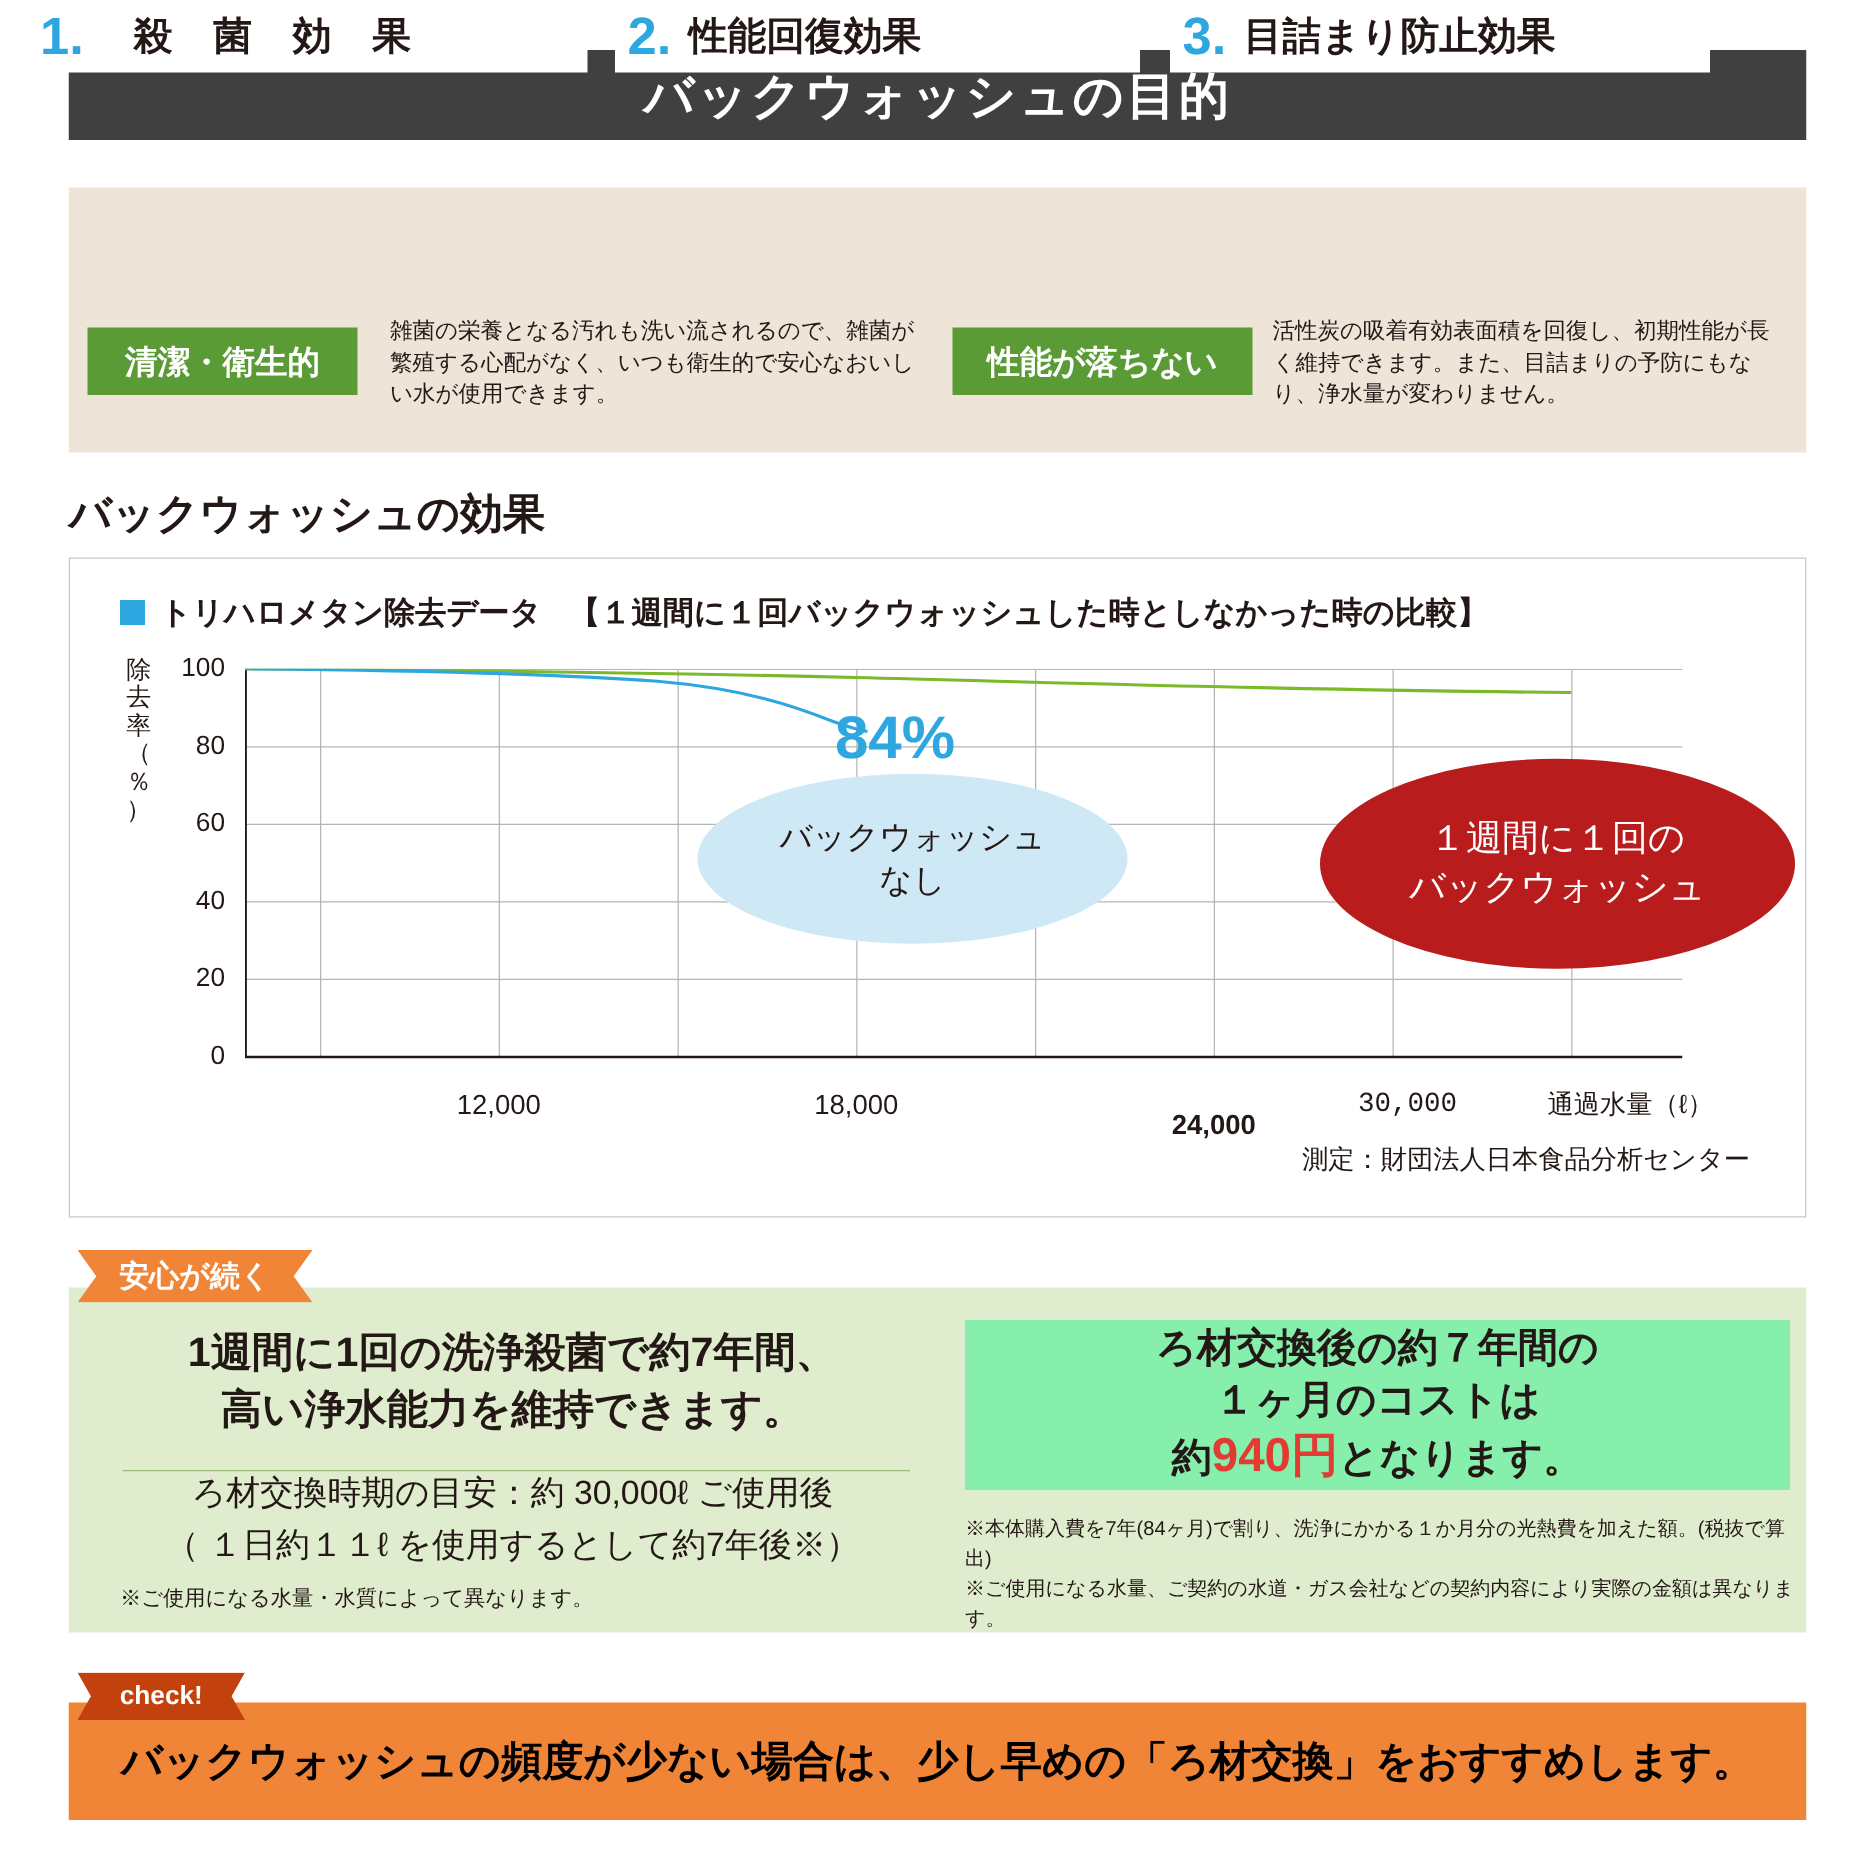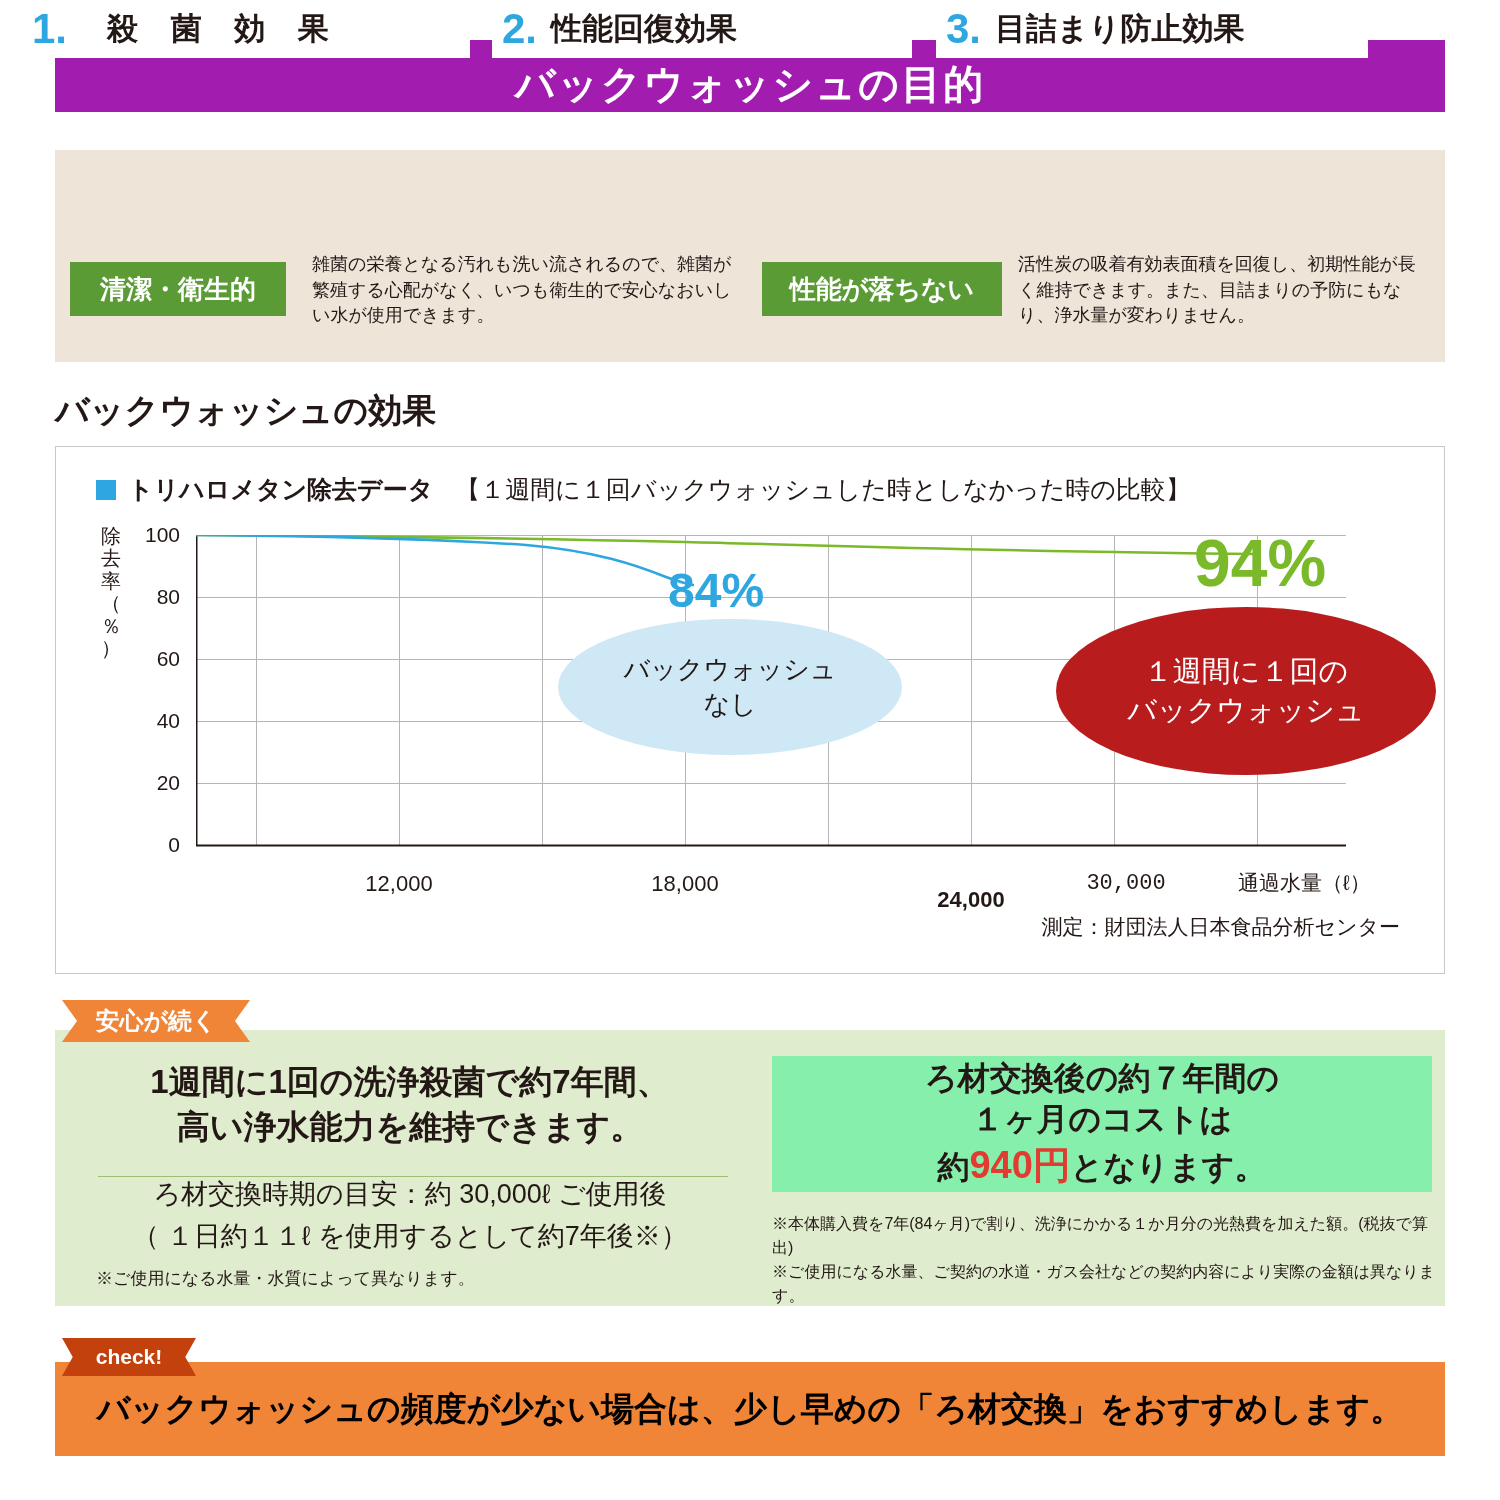--- a/index.html
+++ b/index.html
@@ -21,23 +21,23 @@
     height: 1500px;
   }
 
   
   .header-banner {
     position: absolute;
     left: 55px;
     top: 40px;
     width: 1390px;
     height: 72px;
-    background: #a21caf;
-    display: flex;
-    align-items: flex-end;
+    background: #404040;
+    display: flex;
+    align-items: center;
     justify-content: center;
   }
   .header-banner .title {
     color: #ffffff;
     font-size: 40px;
     font-weight: bold;
     letter-spacing: 2px;
   }
 
   
@@ -131,21 +131,21 @@
     font-weight: bold;
   }
   .legend-swatch {
     width: 20px;
     height: 20px;
     background: #2ea7e0;
     margin-right: 12px;
   }
   .legend-sub {
     margin-left: 22px;
-    font-weight: normal;
+    font-weight: bold;
     font-size: 25px;
   }
 
   .axis-label-y {
     position: absolute;
     left: 42px;
     top: 78px;
     width: 26px;
     font-size: 20px;
     line-height: 1.12;
@@ -439,21 +439,20 @@
 
         <line x1="0.5" y1="0" x2="0.5" y2="310" stroke="#231815" stroke-width="2"></line>
 
         <path d="M0,0 C 160,1 320,3 489,7 C 650,11 820,17 1061,19" fill="none" stroke="#7ab929" stroke-width="2.5"></path>
 
         <path d="M0,0 C 120,1 230,3 330,10 C 400,16 440,30 470,42 C 490,49 495,50 498,50" fill="none" stroke="#2ea7e0" stroke-width="2.5"></path>
       </svg>
     </div>
 
     <div class="pct-blue">84%</div>
-    <div class="pct-green">94%</div>
 
     <div class="bubble-blue">
       <div>
         <div>バックウォッシュ</div>
         <div>なし</div>
       </div>
     </div>
 
     <div class="bubble-green">
       <div>

